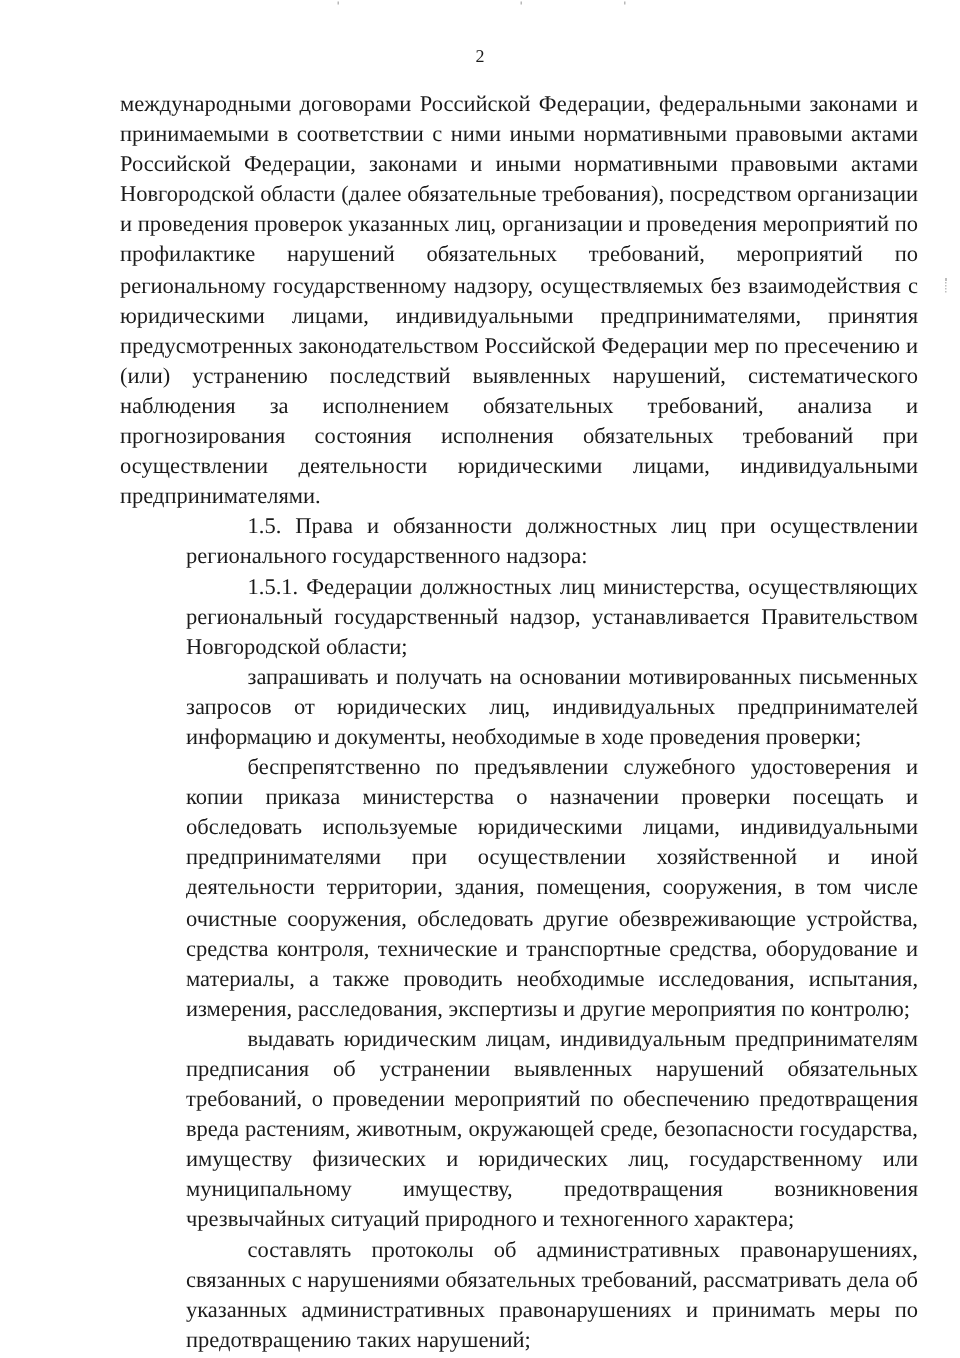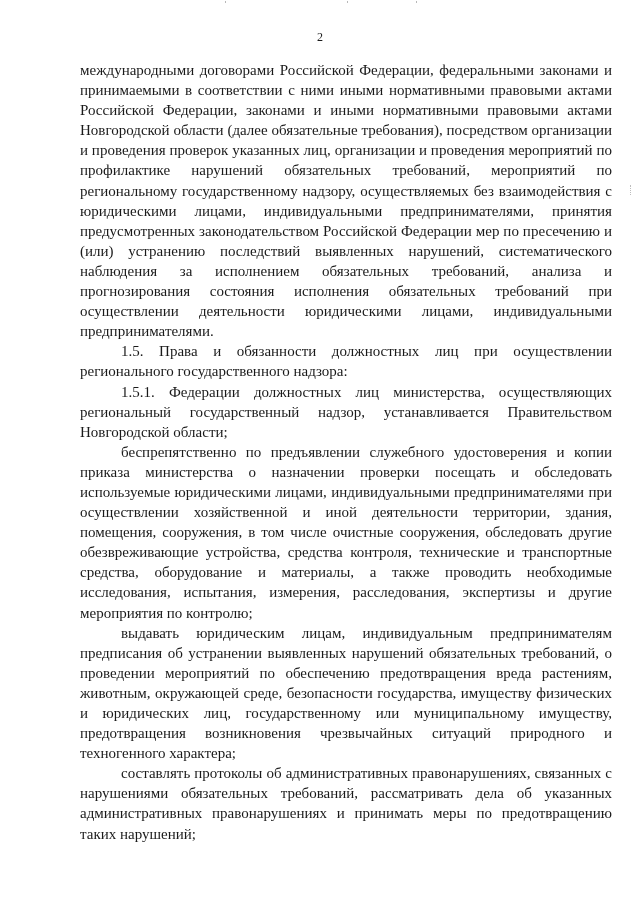--- a/index.html
+++ b/index.html
@@ -48,32 +48,34 @@
     .para {
       margin: 0;
       font-size: 15px;
       line-height: 20.1px;
       text-align: justify;
       text-align-last: left;
       hyphens: none;
     }
     .para.indent {
       text-indent: 41px;
+      margin-left: 44px;
     }
   </style>
 </head>
 <body>
 
 <div class="scan-dot" style="left:225px;"></div>
 <div class="scan-dot" style="left:347px;"></div>
 <div class="scan-dot" style="left:416px;"></div>
 <div class="side-mark"></div>
 
 <div class="page-number">2</div>
 
 <div class="body-text">
   <p class="para">международными договорами Российской Федерации, федеральными законами и принимаемыми в соответствии с ними иными нормативными правовыми актами Российской Федерации, законами и иными нормативными правовыми актами Новгородской области (далее обязательные требования), посредством организации и проведения проверок указанных лиц, организации и проведения мероприятий по профилактике нарушений обязательных требований, мероприятий по региональному государственному надзору, осуществляемых без взаимодействия с юридическими лицами, индивидуальными предпринимателями, принятия предусмотренных законодательством Российской Федерации мер по пресечению и (или) устранению последствий выявленных нарушений, систематического наблюдения за исполнением обязательных требований, анализа и прогнозирования состояния исполнения обязательных требований при осуществлении деятельности юридическими лицами, индивидуальными предпринимателями.</p>
   <p class="para indent">1.5. Права и обязанности должностных лиц при осуществлении регионального государственного надзора:</p>
   <p class="para indent">1.5.1. Федерации должностных лиц министерства, осуществляющих региональный государственный надзор, устанавливается Правительством Новгородской области;</p>
+  <p class="para indent">запрашивать и получать на основании мотивированных письменных запросов от юридических лиц, индивидуальных предпринимателей информацию и документы, необходимые в ходе проведения проверки;</p>
   <p class="para indent">беспрепятственно по предъявлении служебного удостоверения и копии приказа министерства о назначении проверки посещать и обследовать используемые юридическими лицами, индивидуальными предпринимателями при осуществлении хозяйственной и иной деятельности территории, здания, помещения, сооружения, в том числе очистные сооружения, обследовать другие обезвреживающие устройства, средства контроля, технические и транспортные средства, оборудование и материалы, а также проводить необходимые исследования, испытания, измерения, расследования, экспертизы и другие мероприятия по контролю;</p>
   <p class="para indent">выдавать юридическим лицам, индивидуальным предпринимателям предписания об устранении выявленных нарушений обязательных требований, о проведении мероприятий по обеспечению предотвращения вреда растениям, животным, окружающей среде, безопасности государства, имуществу физических и юридических лиц, государственному или муниципальному имуществу, предотвращения возникновения чрезвычайных ситуаций природного и техногенного характера;</p>
   <p class="para indent">составлять протоколы об административных правонарушениях, связанных с нарушениями обязательных требований, рассматривать дела об указанных административных правонарушениях и принимать меры по предотвращению таких нарушений;</p>
 </div>
 
 </body></html>

